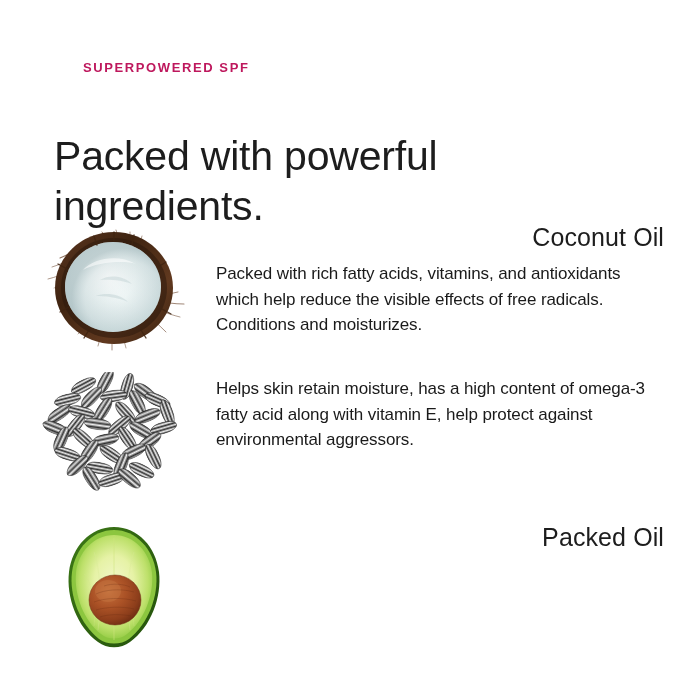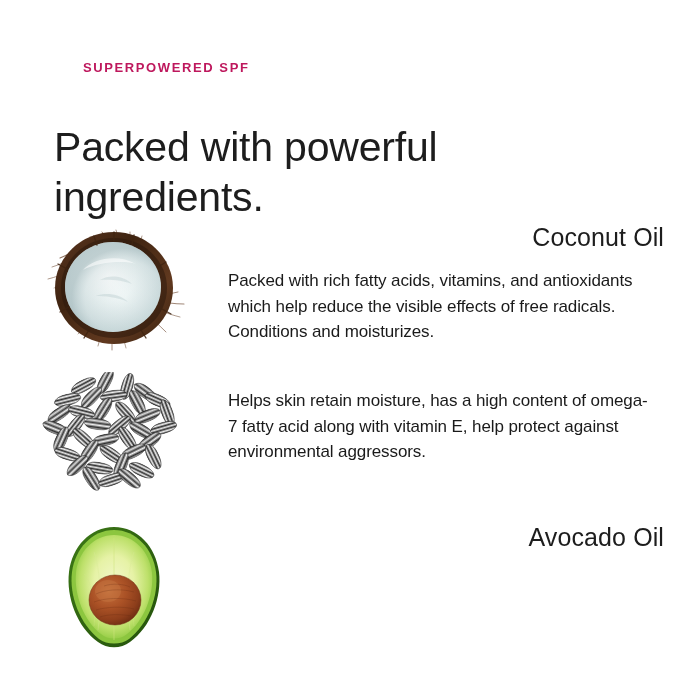--- a/index.html
+++ b/index.html
@@ -30,21 +30,21 @@
     font-weight: 700;
     letter-spacing: 1.6px;
     color: #be185d;
     white-space: nowrap;
     margin-left: 31px;
   }
 
   .headline {
     position: absolute;
     left: 54px;
-    top: 95px;
+    top: 104px;
     width: 520px;
     font-size: 41px;
     font-weight: 300;
     line-height: 50px;
     letter-spacing: -0.2px;
     color: #1d1d1d;
   }
 
   
   .ingredient {
@@ -80,21 +80,21 @@
     margin: 0 0 9px 0;
     text-align: right;
   }
 
   .ing-desc {
     font-size: 17px;
     font-weight: 400;
     line-height: 25.5px;
     letter-spacing: -0.1px;
     color: #1a1a1a;
-    margin: 16px;
+    margin: 4px;
   }
 
   
   .art {
     display: block;
     width: 100%;
     height: 100%;
   }
 </style>
 </head>
@@ -239,21 +239,21 @@
           <use href="#seed" x="46" y="90" width="30" height="12" transform="rotate(10 61 96)"></use>
           <use href="#seedB" x="68" y="88" width="30" height="12" transform="rotate(-68 83 94)"></use>
           <use href="#seed" x="88" y="92" width="30" height="12" transform="rotate(26 103 98)"></use>
           <use href="#seedB" x="38" y="100" width="30" height="12" transform="rotate(58 53 106)"></use>
           <use href="#seed" x="58" y="102" width="30" height="12" transform="rotate(-18 73 108)"></use>
           <use href="#seedB" x="76" y="100" width="30" height="12" transform="rotate(40 91 106)"></use>
         </g>
       </svg>
     </div>
     <div class="ing-text">
-      <p class="ing-desc">Helps skin retain moisture, has a high content of omega-7 fatty acid along with vitamin E, help protect against environmental aggressors.</p>
+      <p class="ing-desc">Helps skin retain moisture, has a high content of omega-3 fatty acid along with vitamin E, help protect against environmental aggressors.</p>
     </div>
   </div>
 
   <div class="ingredient ing-3">
     <div class="thumb">
       <svg class="art" viewBox="0 0 152 132" xmlns="http://www.w3.org/2000/svg">
         <defs>
           <radialGradient id="avoFlesh" cx="50%" cy="46%" r="62%">
             <stop offset="0%" stop-color="#f2f7c9"></stop>
             <stop offset="42%" stop-color="#e6f2a6"></stop>
@@ -301,17 +301,17 @@
           <path d="M58 72 C 66 68, 82 66, 96 70"></path>
           <path d="M56 80 C 66 76, 84 75, 98 79"></path>
           <path d="M58 88 C 68 85, 84 84, 96 87"></path>
           <path d="M62 95 C 70 92, 84 92, 93 94"></path>
           <path d="M66 64 C 74 61, 86 62, 92 65"></path>
         </g>
         <ellipse cx="77" cy="78" rx="26" ry="25" fill="none" stroke="#6f2f13" stroke-width="1" opacity=".5"></ellipse>
       </svg>
     </div>
     <div class="ing-text">
-      <h2 class="ing-title">Avocado Oil</h2>
+      <h2 class="ing-title">Packed Oil</h2>
     </div>
   </div>
 
 </div>
 
 </body></html>

